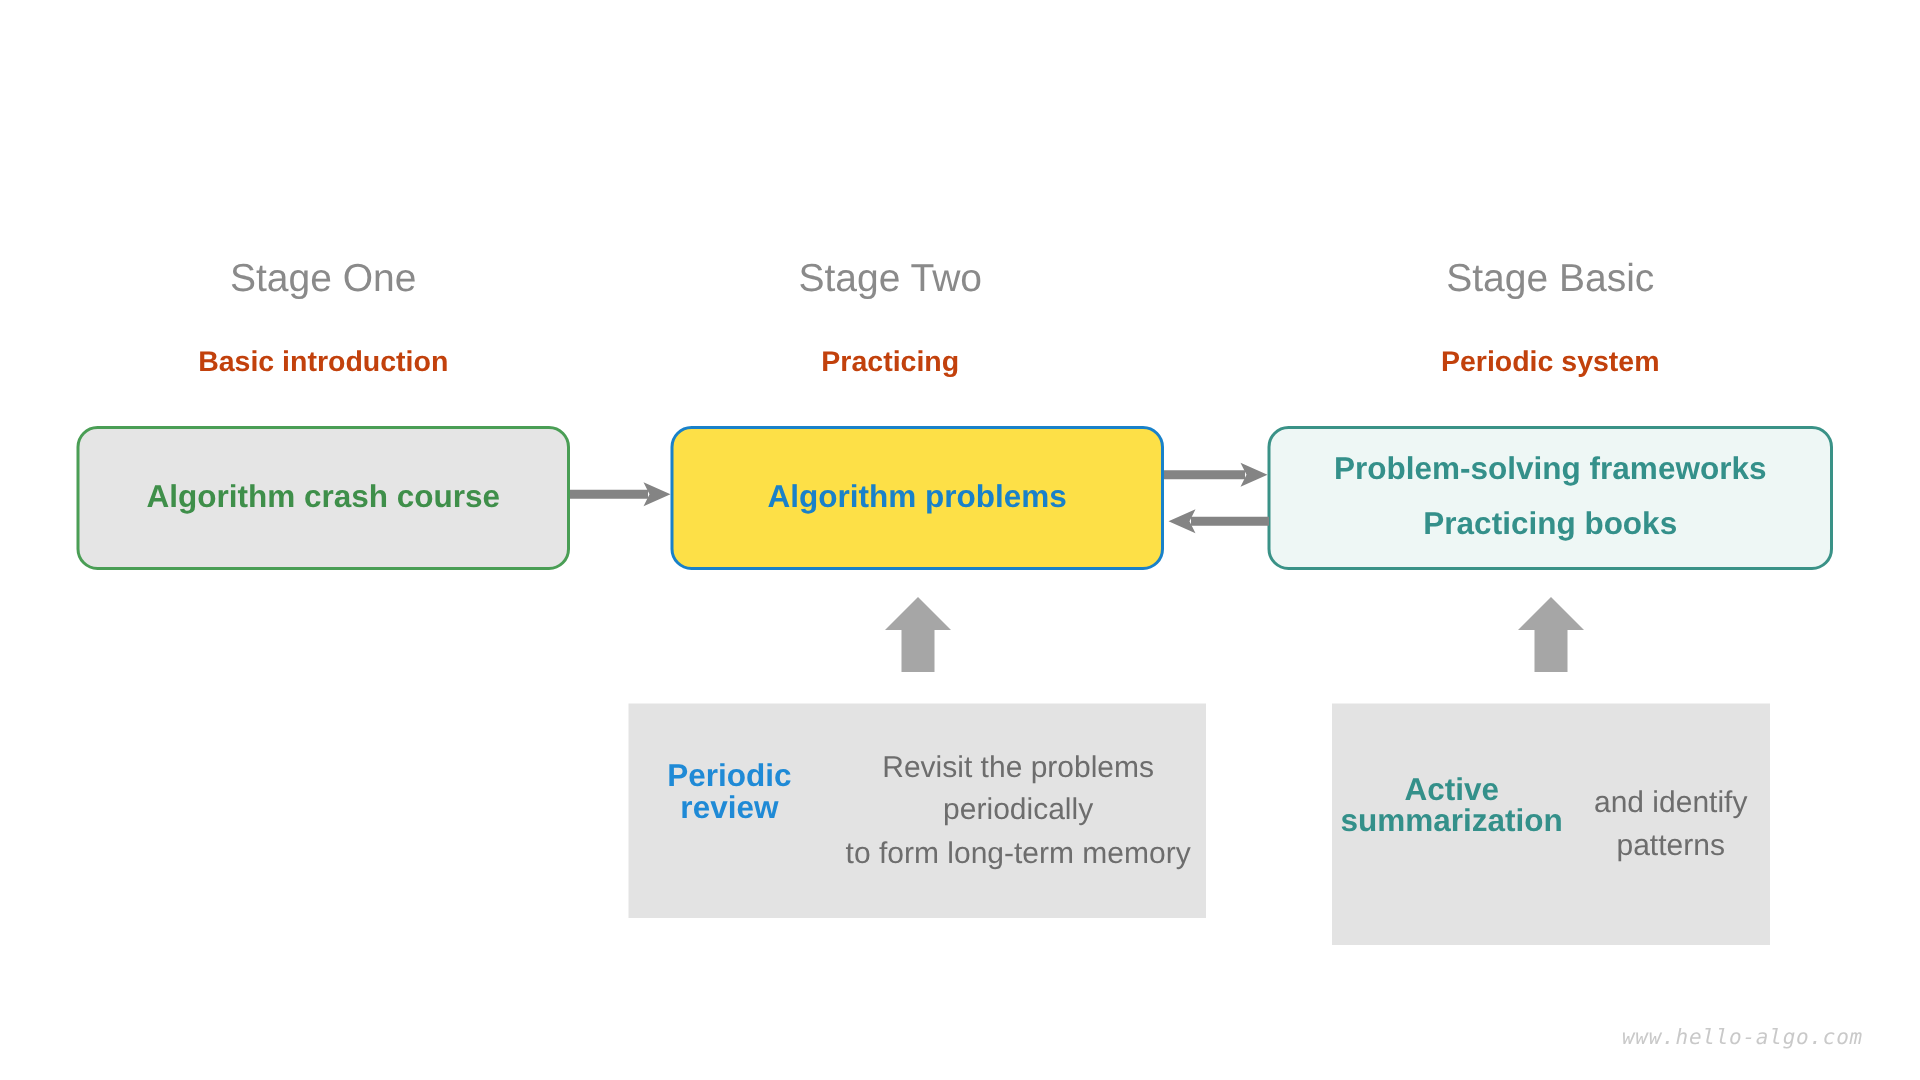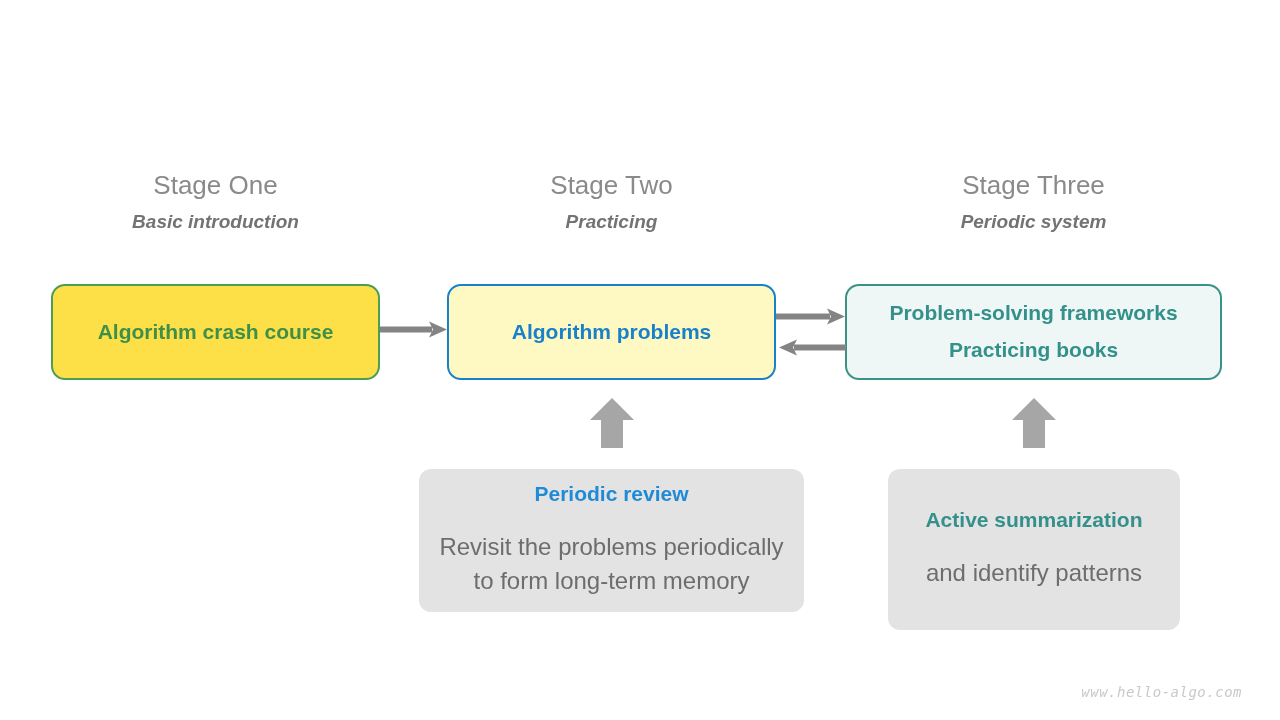--- a/index.html
+++ b/index.html
@@ -26,79 +26,78 @@
     line-height: 1;
   }
   .stage-title {
     font-size: 26px;
     color: #8a8a8a;
     font-weight: 400;
     white-space: nowrap;
   }
   .stage-sub {
     font-size: 19px;
-    color: #737373;
+    color: #c2410c;
     font-weight: bold;
     white-space: nowrap;
-    margin-top: 14px;
-    font-style: italic;
+    margin-top: 34px;
   }
 
   
   .node {
     position: absolute;
     box-sizing: border-box;
     border-radius: 14px;
     display: flex;
     flex-direction: column;
     align-items: center;
     justify-content: center;
     font-weight: bold;
     font-size: 21px;
     line-height: 1.75;
     text-align: center;
   }
   .node-green {
-    background: #fde047;
+    background: #e5e5e5;
     border: 2px solid #4a9e55;
     color: #3f8f4a;
   }
   .node-blue {
-    background: #fef9c3;
+    background: #fde047;
     border: 2px solid #1981c9;
     color: #1981c9;
   }
   .node-teal {
     background: #eef7f5;
     border: 2px solid #3a9287;
     color: #34908a;
   }
 
   
   .note {
     position: absolute;
     box-sizing: border-box;
     background: #e3e3e3;
-    border-radius: 12px;
+    border-radius: 0;
     display: flex;
-    flex-direction: column;
+    flex-direction: row;
     align-items: center;
     justify-content: center;
     text-align: center;
   }
   .note-title {
     font-size: 21px;
     font-weight: bold;
     line-height: 1;
     margin-bottom: 26px;
   }
   .note-title.accent-blue { color: #1f8ad6; }
   .note-title.accent-teal { color: #34908a; }
   .note-body {
-    font-size: 24px;
+    font-size: 20px;
     color: #6d6d6d;
     line-height: 1.42;
     font-weight: 400;
   }
 
   
   .connector {
     position: absolute;
   }
   .connector svg { display: block; }
@@ -116,27 +115,27 @@
 </head>
 <body>
 
 <div id="canvas">
 
   <div class="stage-head" style="left:51px; top:172px; width:329px;">
     <div class="stage-title">Stage One</div>
     <div class="stage-sub">Basic introduction</div>
   </div>
 
-  <div class="stage-head" style="left:447px; top:172px; width:329px;">
+  <div class="stage-head" style="left:429px; top:172px; width:329px;">
     <div class="stage-title">Stage Two</div>
     <div class="stage-sub">Practicing</div>
   </div>
 
   <div class="stage-head" style="left:845px; top:172px; width:377px;">
-    <div class="stage-title">Stage Three</div>
+    <div class="stage-title">Stage Basic</div>
     <div class="stage-sub">Periodic system</div>
   </div>
 
   <div class="node node-green" style="left:51px; top:284px; width:329px; height:96px;">
     <span>Algorithm crash course</span>
   </div>
 
   <div class="node node-blue" style="left:447px; top:284px; width:329px; height:96px;">
     <span>Algorithm problems</span>
   </div>

